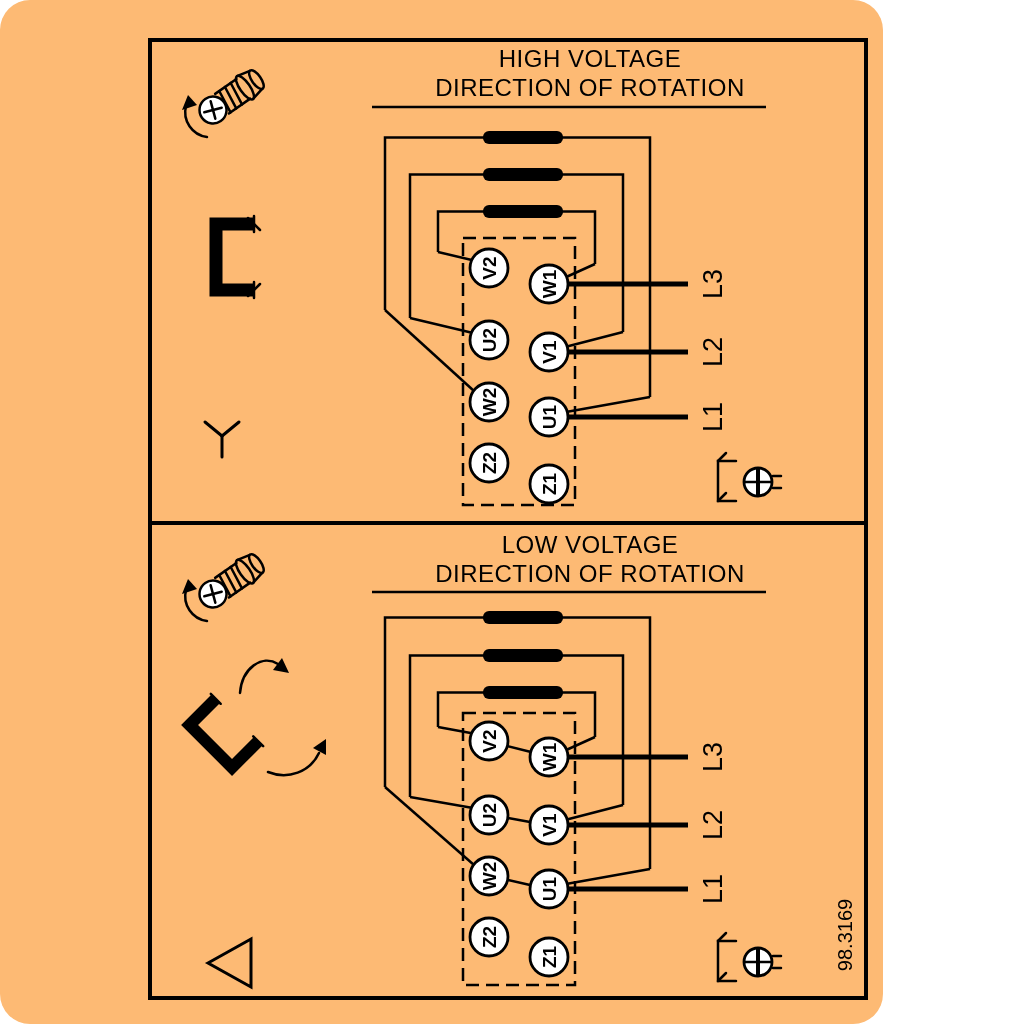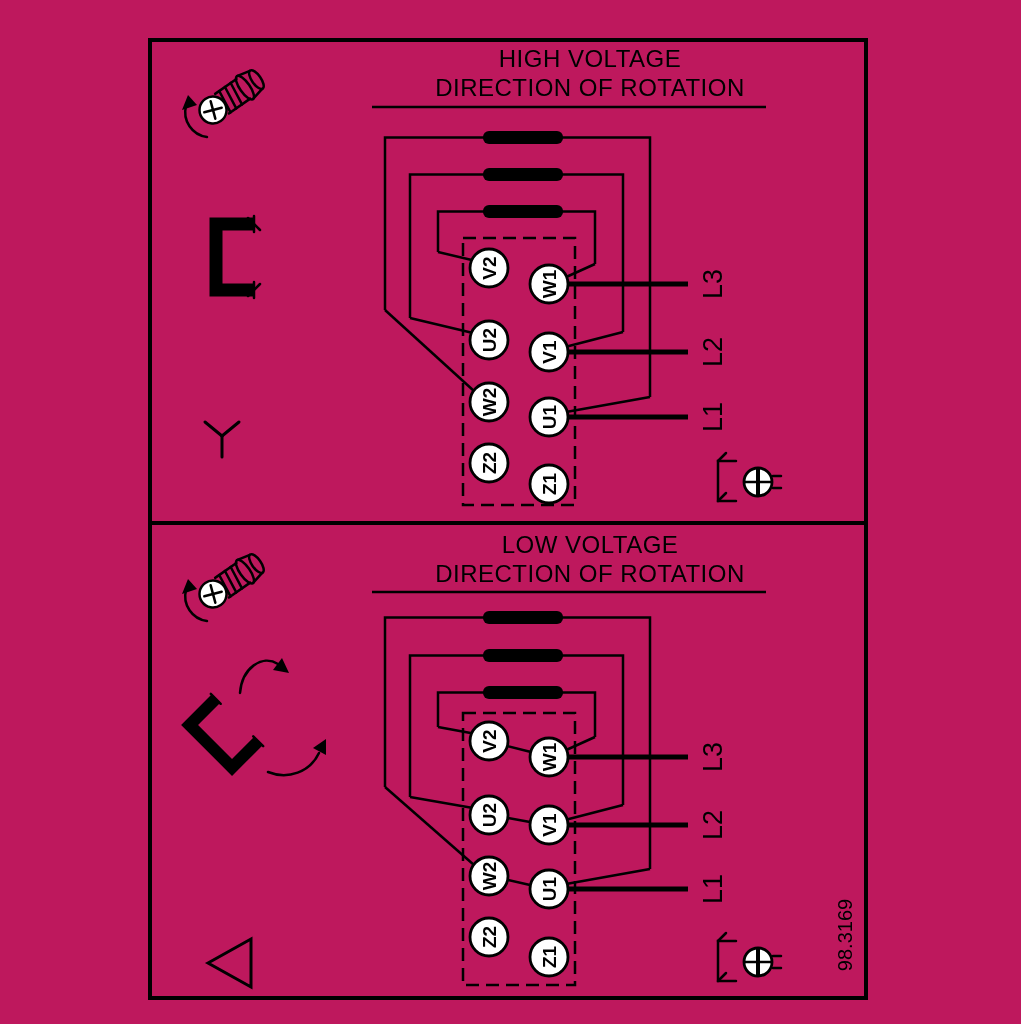--- a/index.html
+++ b/index.html
@@ -1,16 +1,16 @@
 <!DOCTYPE html>
 <html><head>
 <meta charset="utf-8">
 <style>
   html,body{margin:0;padding:0;background:#ffffff;}
-  .page{position:relative;width:1021px;height:1024px;background:#be185d;overflow:hidden;}
+  .page{position:relative;width:883px;height:1024px;background:#fdba74;overflow:hidden;border-radius:30px;}
   svg{position:absolute;left:0;top:0;}
   text{font-family:"Liberation Sans", sans-serif;fill:#000;}
   .title{font-size:24px;letter-spacing:0.5px;}
   .tlabel{font-size:19px;font-weight:bold;}
   .llabel{font-size:27px;}
   .fig{font-size:20px;}
   .icon{stroke:#000;stroke-width:2.5;fill:none;stroke-linecap:round;}
   .wire{stroke:#000;stroke-width:2.5;fill:none;}
   .wire-thick{stroke:#000;stroke-width:5;fill:none;}
   .terminal-circle{fill:#fff;stroke:#000;stroke-width:2.8;}

